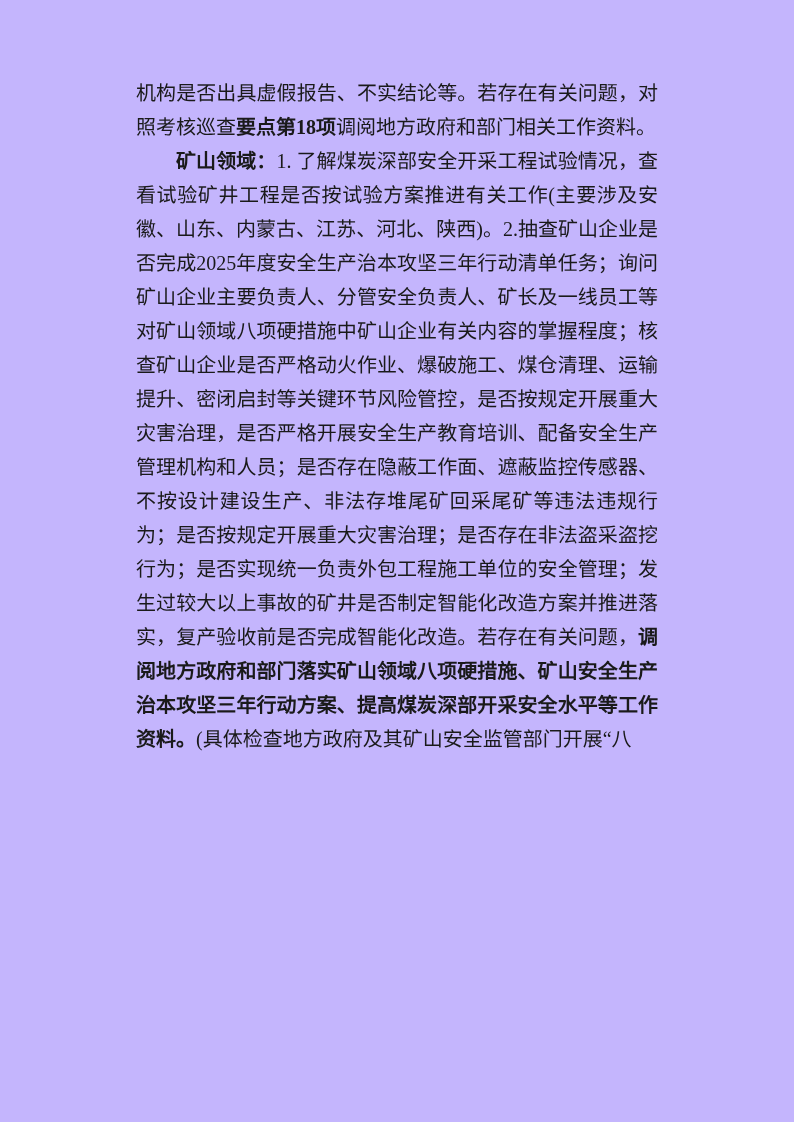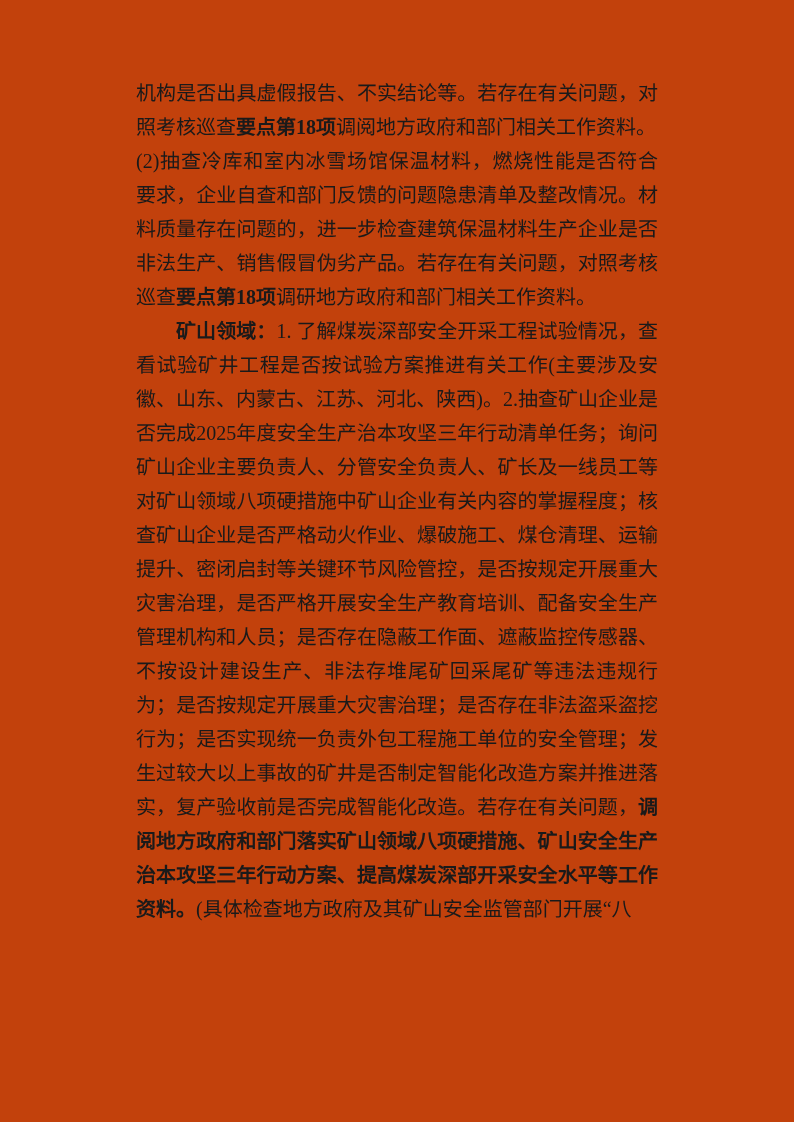--- a/index.html
+++ b/index.html
@@ -5,21 +5,21 @@
   * { margin: 0; padding: 0; box-sizing: border-box; }
   html, body {
     background: #ffffff;
     font-family: "Liberation Serif", "DejaVu Serif", serif;
   }
   .page {
     position: relative;
     width: 794px;
     height: 1122px;
     margin: 0 auto;
-    background: #c2410c;
+    background: #c4b5fd;
     padding: 76px 136px 0 136px;
     overflow: hidden;
     color: #1a1a1a;
     font-size: 20px;
     line-height: 34px;
   }
   .para {
     text-align: justify;
     text-justify: inter-ideograph;
     word-break: break-all;
@@ -30,21 +30,18 @@
 </style>
 </head>
 <body>
 
 <div class="page">
 
   <p class="para">
     <span class="r">机构是否出具虚假报告、不实结论等。若存在有关问题，对照考核巡查</span><span class="r bold">要点第18项</span><span class="r">调阅地方政府和部门相关工作资料。</span>
   </p>
 
-  <p class="para">
-    <span class="r">(2)抽查冷库和室内冰雪场馆保温材料，燃烧性能是否符合要求，企业自查和部门反馈的问题隐患清单及整改情况。材料质量存在问题的，进一步检查建筑保温材料生产企业是否非法生产、销售假冒伪劣产品。若存在有关问题，对照考核巡查</span><span class="r bold">要点第18项</span><span class="r">调研地方政府和部门相关工作资料。</span>
-  </p>
 
   <p class="para indent">
     <span class="r bold">矿山领域：</span><span class="r">1. 了解煤炭深部安全开采工程试验情况，查看试验矿井工程是否按试验方案推进有关工作(主要涉及安徽、山东、内蒙古、江苏、河北、陕西)。2.抽查矿山企业是否完成2025年度安全生产治本攻坚三年行动清单任务；询问矿山企业主要负责人、分管安全负责人、矿长及一线员工等对矿山领域八项硬措施中矿山企业有关内容的掌握程度；核查矿山企业是否严格动火作业、爆破施工、煤仓清理、运输提升、密闭启封等关键环节风险管控，是否按规定开展重大灾害治理，是否严格开展安全生产教育培训、配备安全生产管理机构和人员；是否存在隐蔽工作面、遮蔽监控传感器、不按设计建设生产、非法存堆尾矿回采尾矿等违法违规行为；是否按规定开展重大灾害治理；是否存在非法盗采盗挖行为；是否实现统一负责外包工程施工单位的安全管理；发生过较大以上事故的矿井是否制定智能化改造方案并推进落实，复产验收前是否完成智能化改造。若存在有关问题，</span><span class="r bold">调阅地方政府和部门落实矿山领域八项硬措施、矿山安全生产治本攻坚三年行动方案、提高煤炭深部开采安全水平等工作资料。</span><span class="r">(具体检查地方政府及其矿山安全监管部门开展“八</span>
   </p>
 
 </div>
 
 </body></html>

